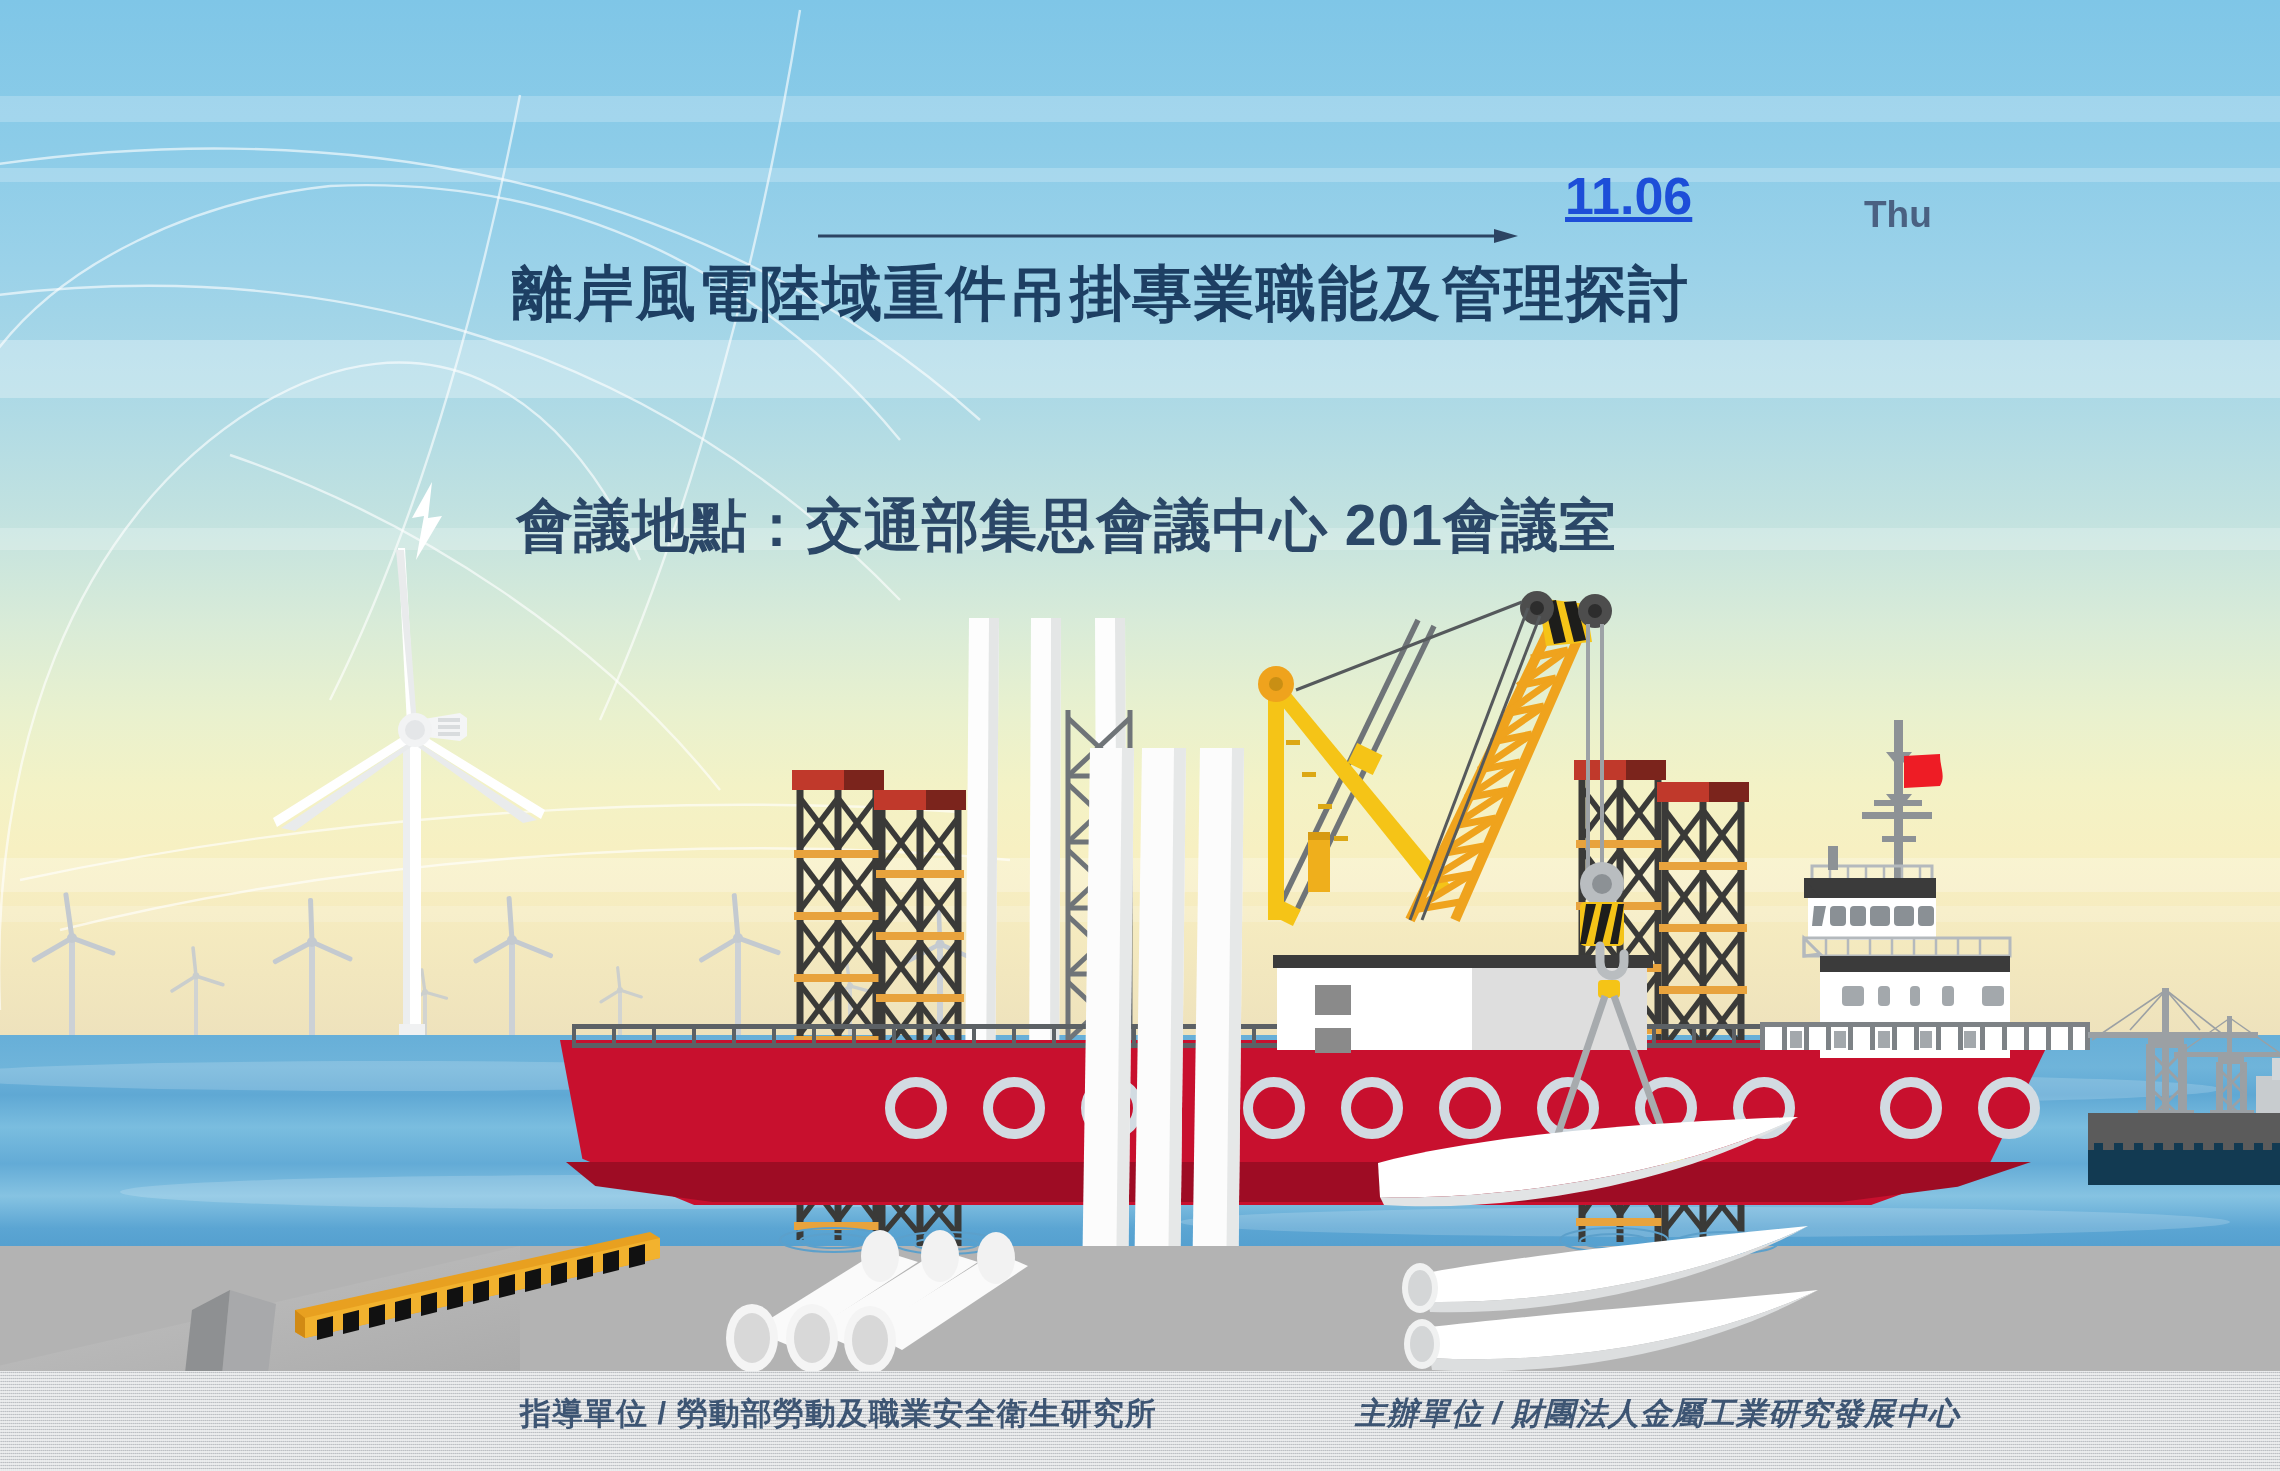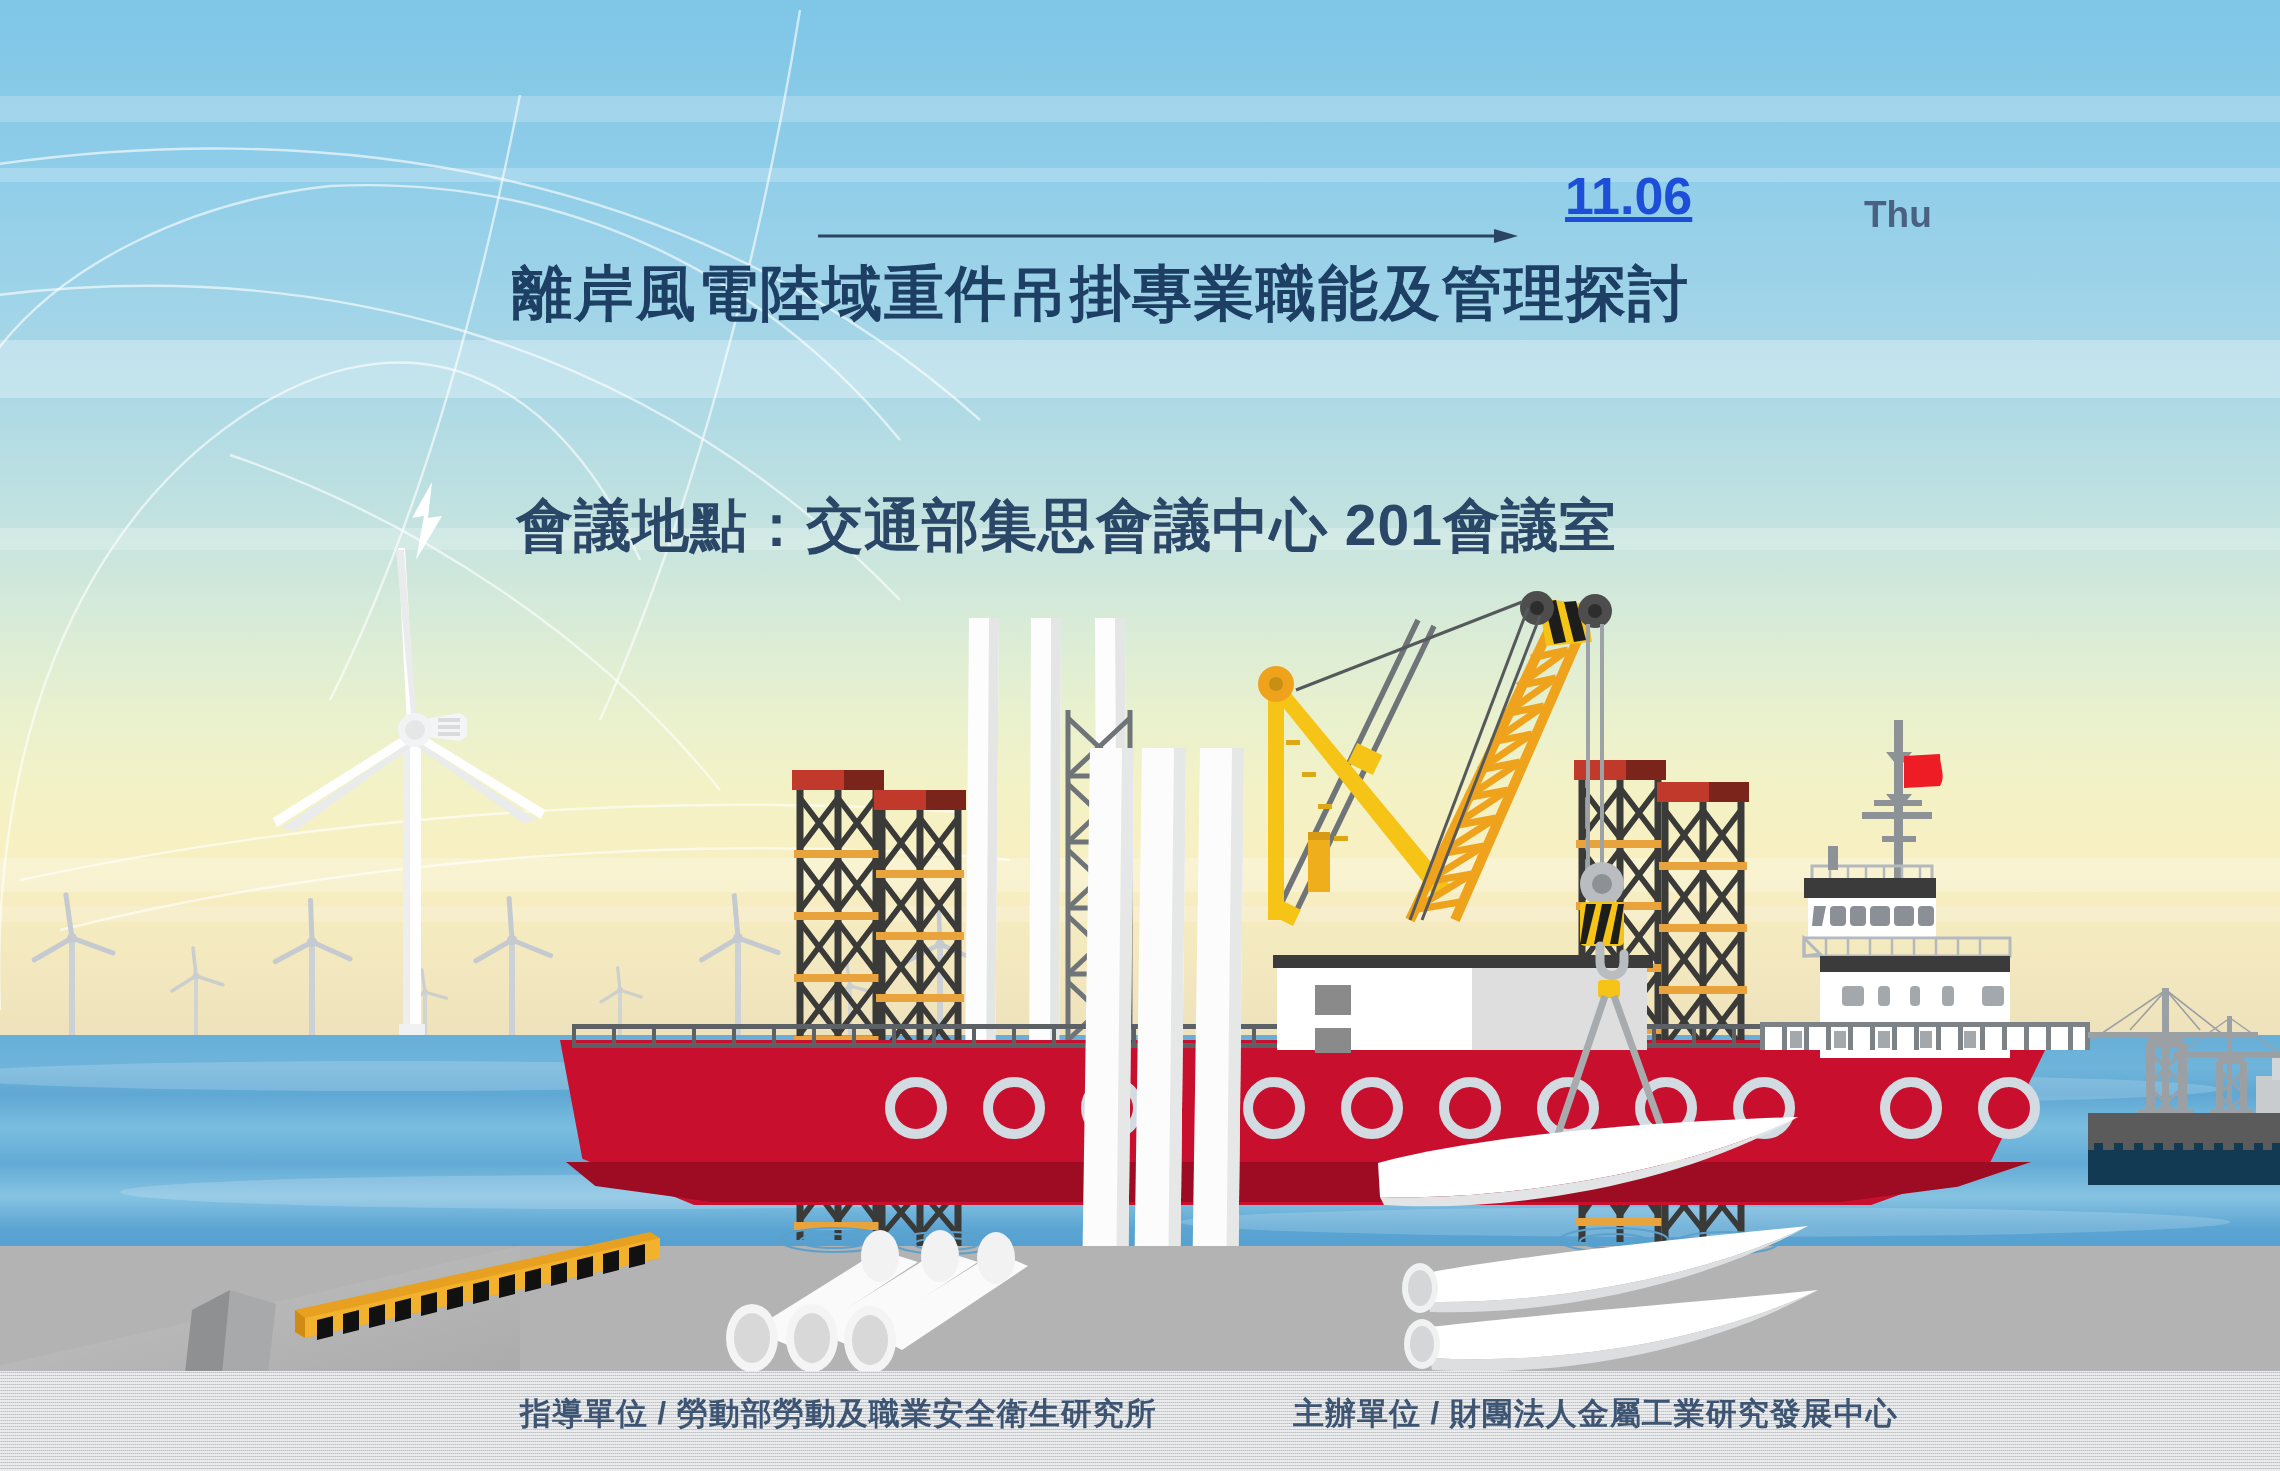--- a/index.html
+++ b/index.html
@@ -70,21 +70,21 @@
       repeating-linear-gradient(0deg, rgba(255,255,255,.85) 0 1px, rgba(130,135,142,.35) 1px 2px),
       repeating-linear-gradient(90deg, rgba(255,255,255,.6) 0 1px, rgba(120,126,134,.3) 1px 2px);
     background-size:3px 3px,2px 2px;
   }
   .footer-text{
     position:absolute;top:1393px;
     font-size:31px;font-weight:bold;color:#3D5573;letter-spacing:1px;
     white-space:nowrap;
   }
   #footer-guide{left:520px;}
-  #footer-host{left:1293px;}
+  #footer-host{left:1355px;font-style:italic;}
 
   
   .year{
     position:absolute;left:517px;top:133px;
     font-size:102px;font-weight:bold;color:#3B5172;
     letter-spacing:-1px;line-height:1;
   }
   .arrowline{position:absolute;left:818px;top:228px;width:700px;height:16px;}
   .date{
     position:absolute;left:1565px;top:170px;

